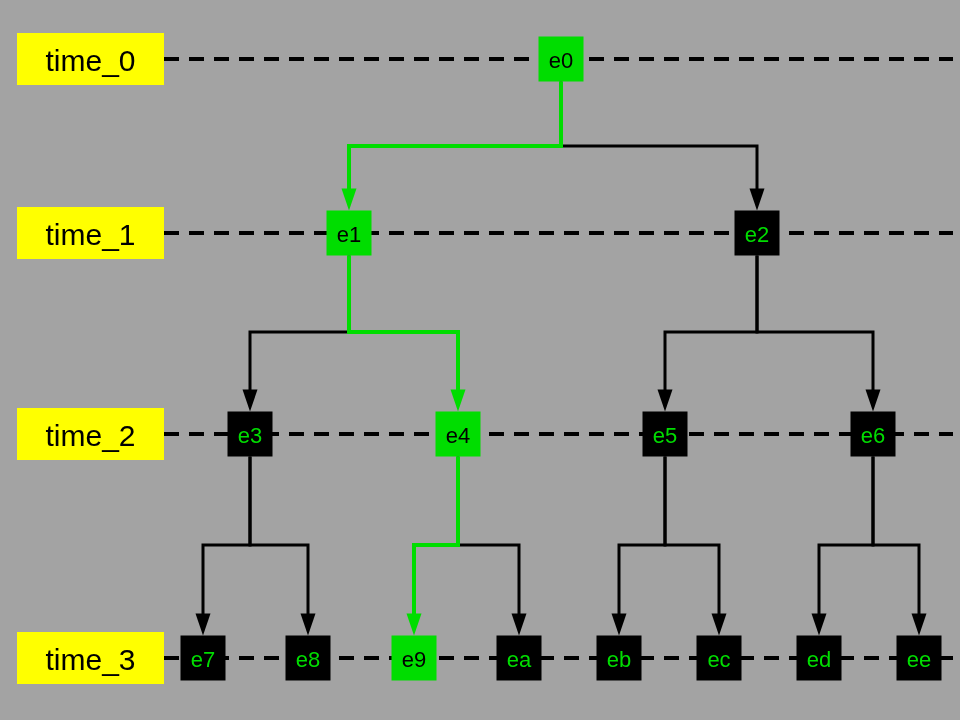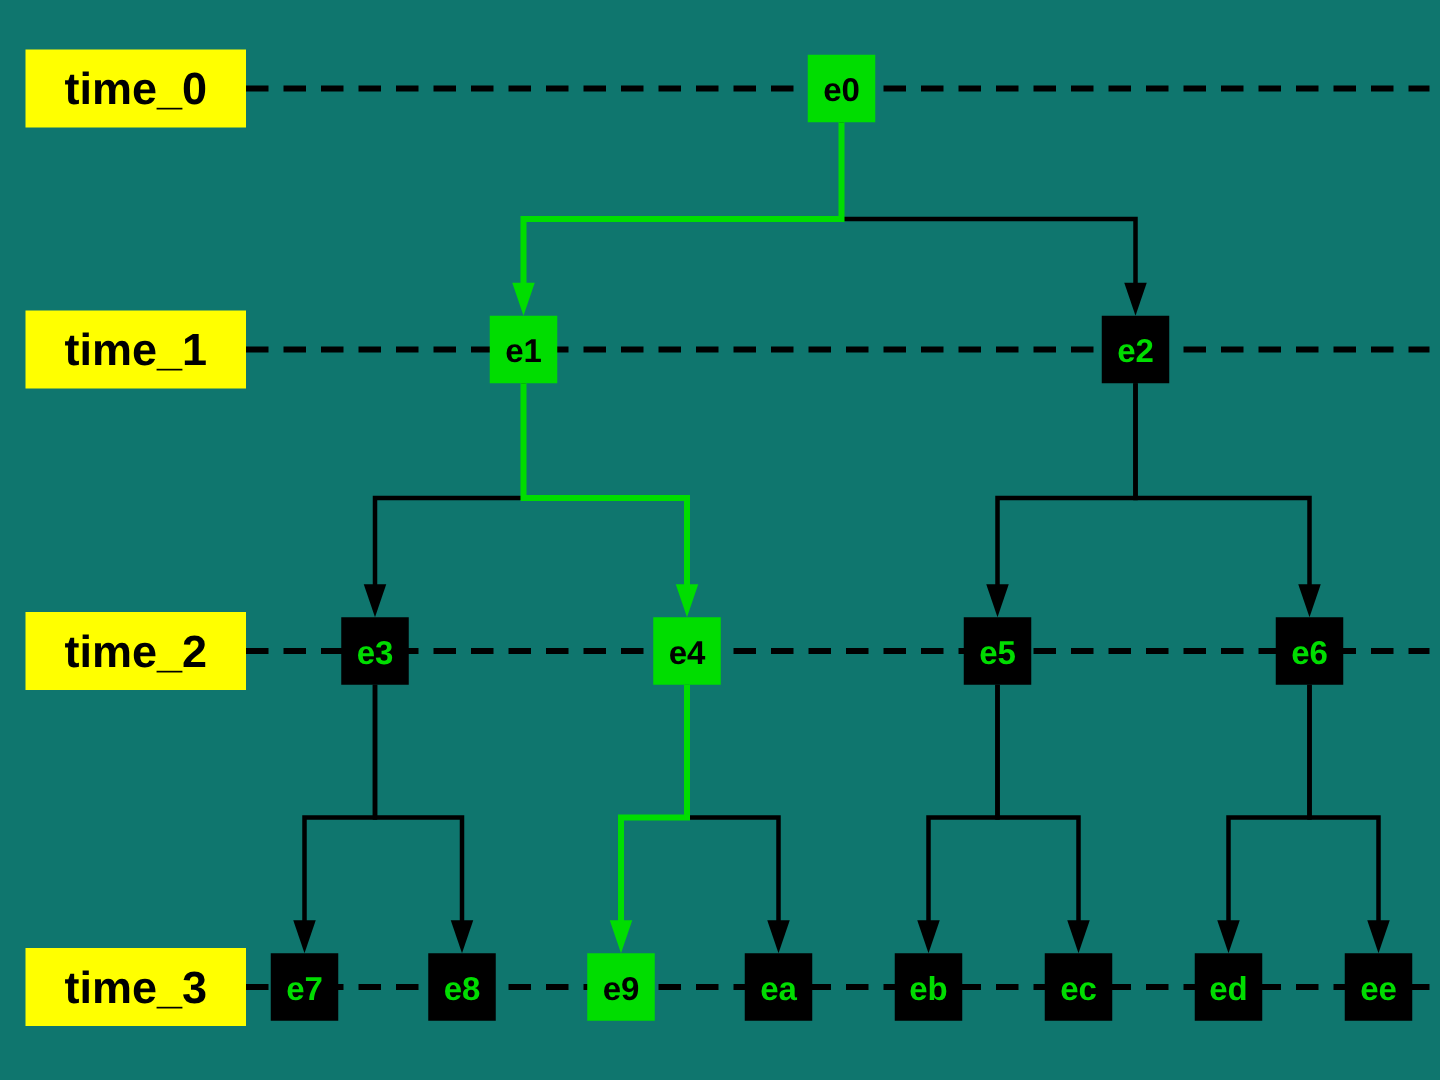--- a/index.html
+++ b/index.html
@@ -4,24 +4,23 @@
 <style>
   html, body {
     margin: 0;
     padding: 0;
     background: #ffffff;
   }
   .canvas {
     position: relative;
     width: 960px;
     height: 720px;
-    background: #0f766e;
+    background: #a3a3a3;
     overflow: hidden;
     font-family: "Liberation Sans", sans-serif;
-    font-weight: bold;
   }
   svg {
     display: block;
   }
   svg text {
     font-family: "Liberation Sans", sans-serif;
   }
   .row-label-text {
     font-size: 30px;
     fill: #000000;

